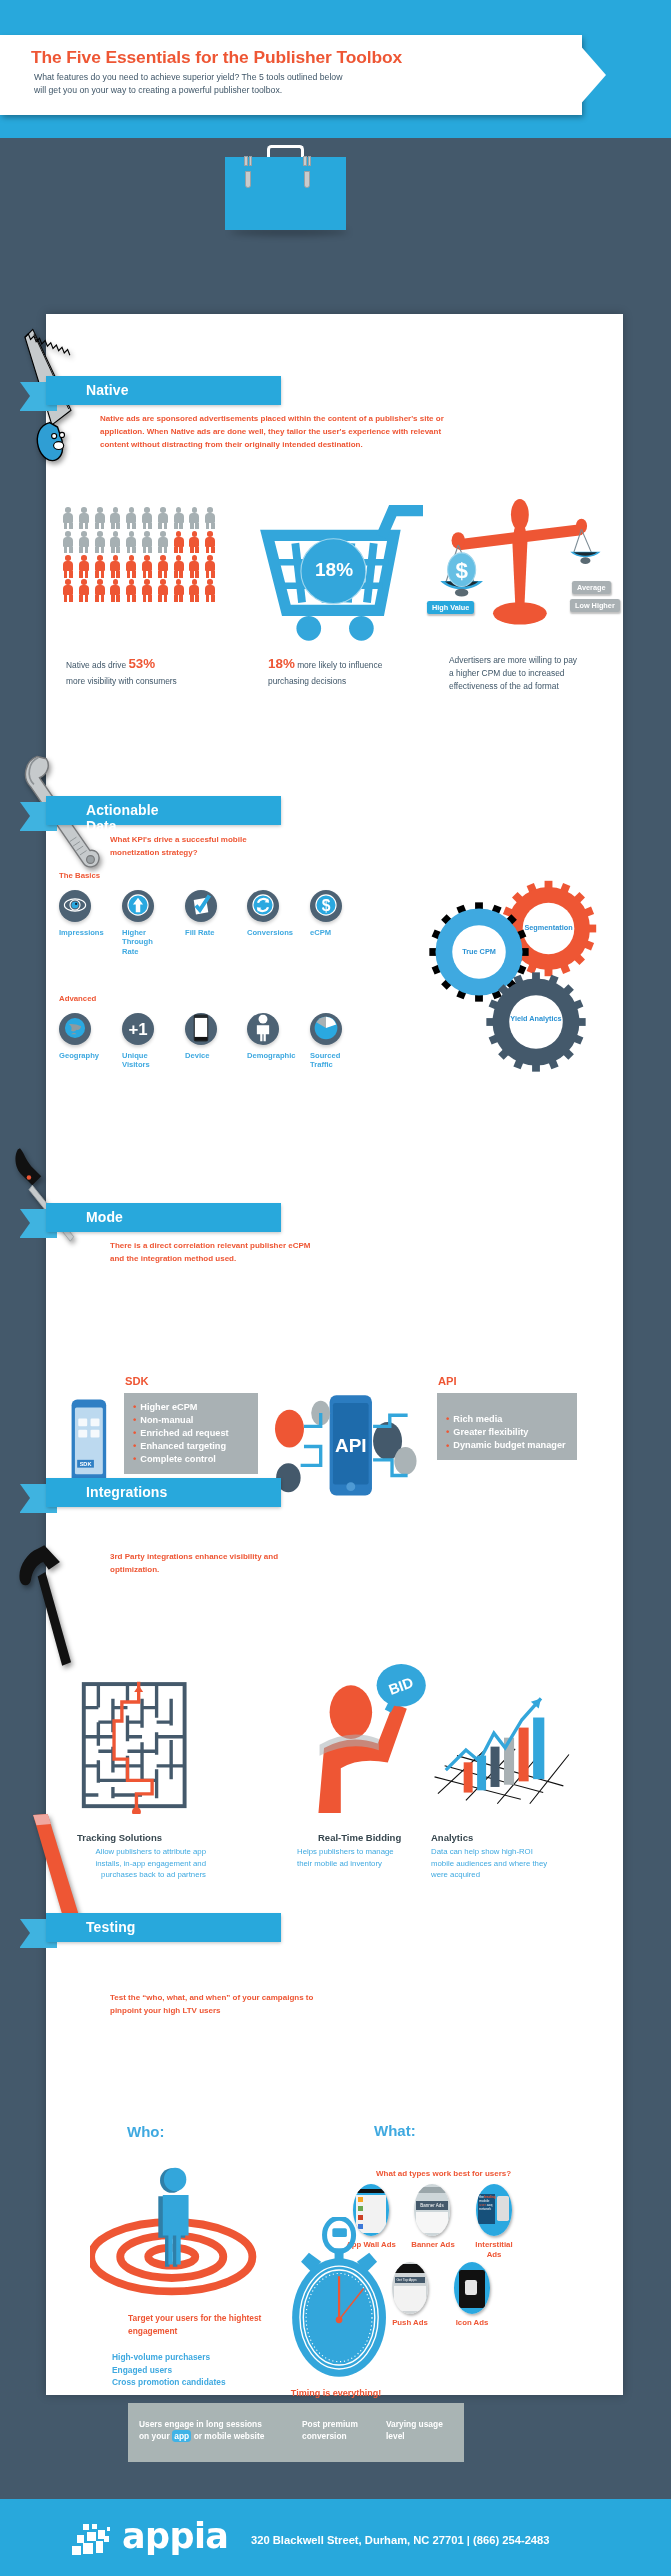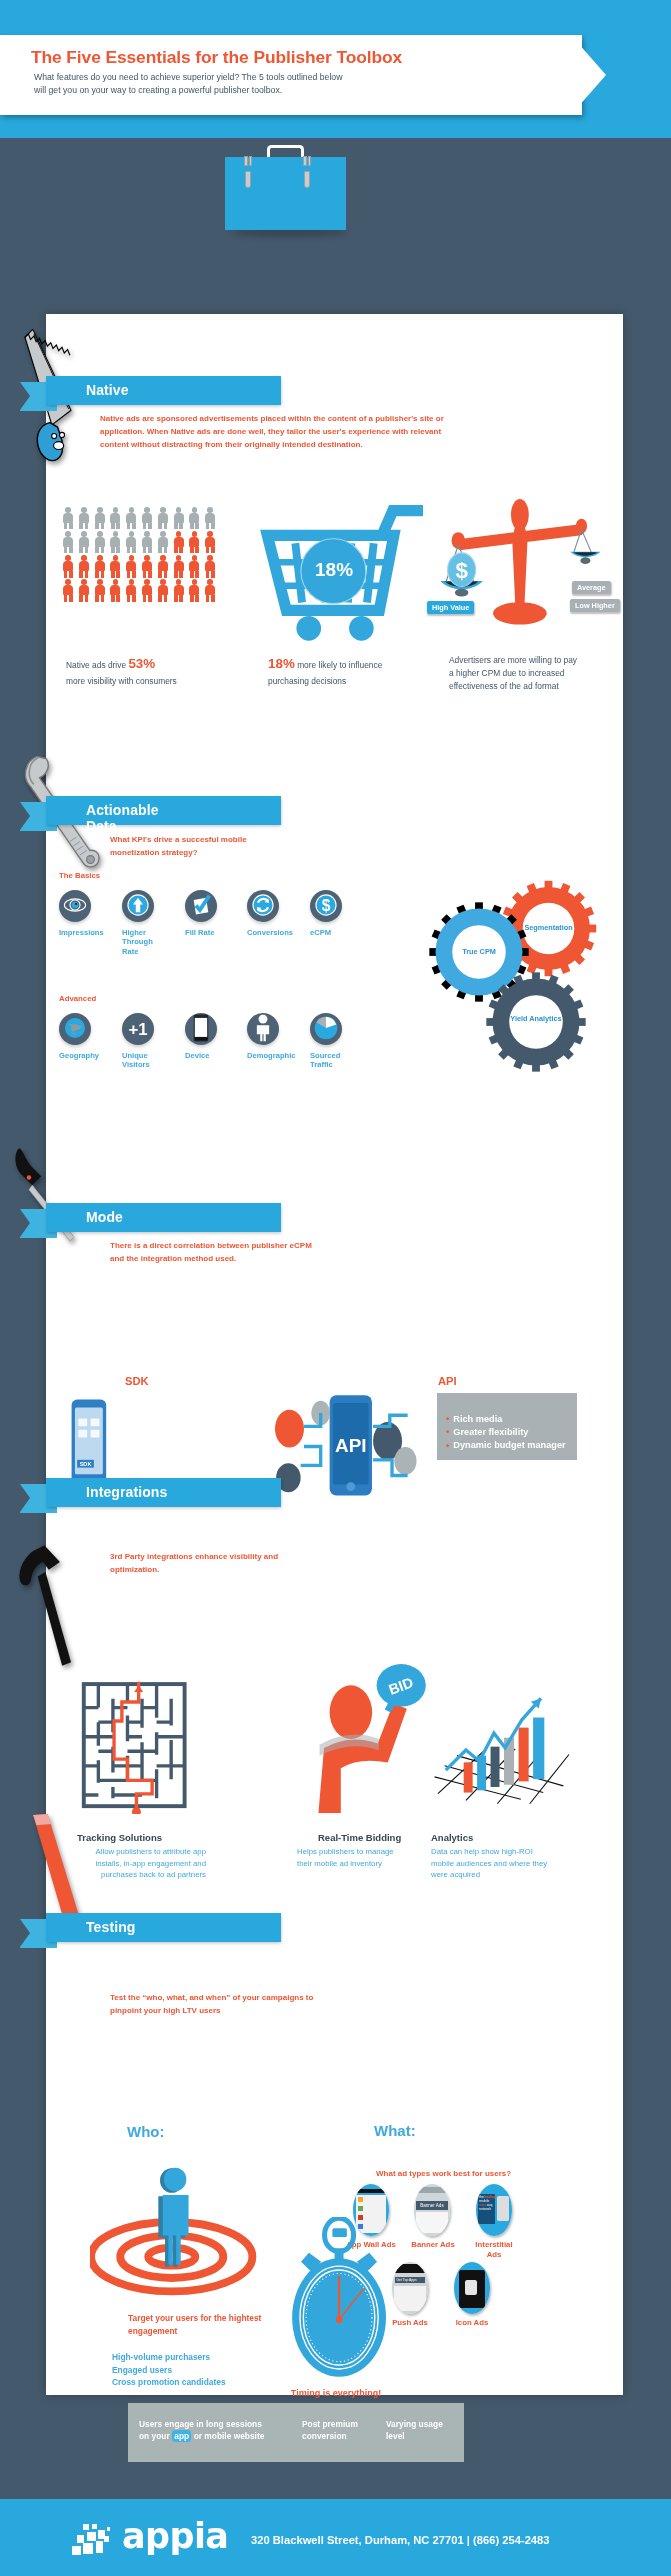--- a/index.html
+++ b/index.html
@@ -729,40 +729,49 @@
       <path d="M36 72 L110 164 L104 172 L30 80 Z" fill="#c6cacc" stroke="#9aa0a3" stroke-width="1.5"></path>
       <circle cx="30" cy="58" r="4" fill="#ee5634"></circle>
     </svg>
   </div>
   <div class="ribbon" style="left:20px; top:1203px;">
     <div class="tail"></div>
     <div class="notch"></div>
     <div class="bar"></div>
     <div class="label">Mode</div>
   </div>
-  <div class="sect-desc" style="left:110px; top:1240px; width:202px;">There is a direct correlation between publisher eCPM and the integration method used.</div>
+  <div class="sect-desc" style="left:110px; top:1240px; width:202px;">There is a direct correlation relevant publisher eCPM and the integration method used.</div>
 
   <div class="mode-col-title" style="left:125px; top:1375px;">SDK</div>
   <div class="mode-col-title" style="left:438px; top:1375px;">API</div>
 
   <div class="phone" style="left:59px; top:1394px;">
     <svg width="62" height="106" viewBox="0 0 110 190">
       <rect x="22" y="10" width="62" height="160" rx="10" fill="#2f7fc4"></rect>
       <rect x="28" y="24" width="50" height="120" rx="3" fill="#bcd9ef"></rect>
       <circle cx="53" cy="158" r="7" fill="#4e9ad4"></circle>
       <g fill="#fff" opacity=".85">
         <rect x="34" y="44" width="16" height="14" rx="2"></rect>
           <rect x="56" y="44" width="16" height="14" rx="2"></rect>
         <rect x="34" y="64" width="16" height="14" rx="2"></rect>
           <rect x="56" y="64" width="16" height="14" rx="2"></rect>
       </g>
       <rect x="32" y="118" width="30" height="14" fill="#2f7fc4"></rect>
       <text x="47" y="129" font-size="10" font-weight="bold" fill="#fff" text-anchor="middle" font-family="Liberation Sans,sans-serif">SDK</text>
       <path d="M20 172 q-16 8 -4 16" fill="none" stroke="#bcd9ef" stroke-width="4"></path>
     </svg>
+  </div>
+  <div class="gray-box" style="left:124px; top:1393px; width:134px;">
+    <ul id="sdk-list">
+        <li>Higher eCPM</li>
+        <li>Non-manual</li>
+        <li>Enriched ad request</li>
+        <li>Enhanced targeting</li>
+        <li>Complete control</li>
+      </ul>
   </div>
 
   <div class="api-box" style="left:267px; top:1393px;">
     <svg width="162" height="107" viewBox="0 0 290 192">
       <rect x="112" y="4" width="76" height="180" rx="12" fill="#2b7cc0"></rect>
       <rect x="118" y="18" width="64" height="146" rx="4" fill="#1e6bab"></rect>
       <text x="150" y="106" font-size="34" font-weight="bold" fill="#fff" text-anchor="middle" font-family="Liberation Sans,sans-serif">API</text>
       <circle cx="150" cy="168" r="8" fill="#4e9ad4"></circle>
       <ellipse cx="40" cy="64" rx="26" ry="34" fill="#ee5634"></ellipse>
       <ellipse cx="96" cy="36" rx="17" ry="22" fill="#aab3b6"></ellipse>

